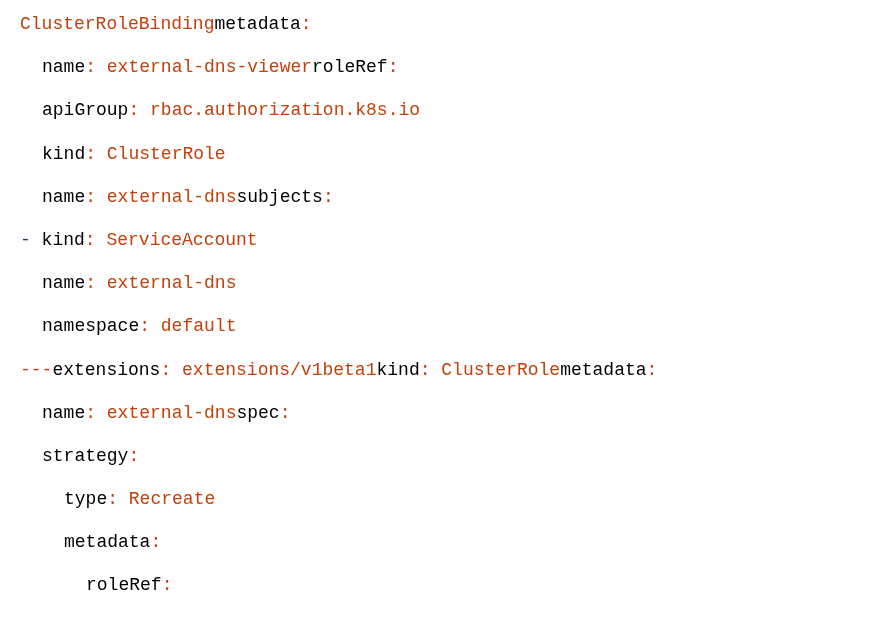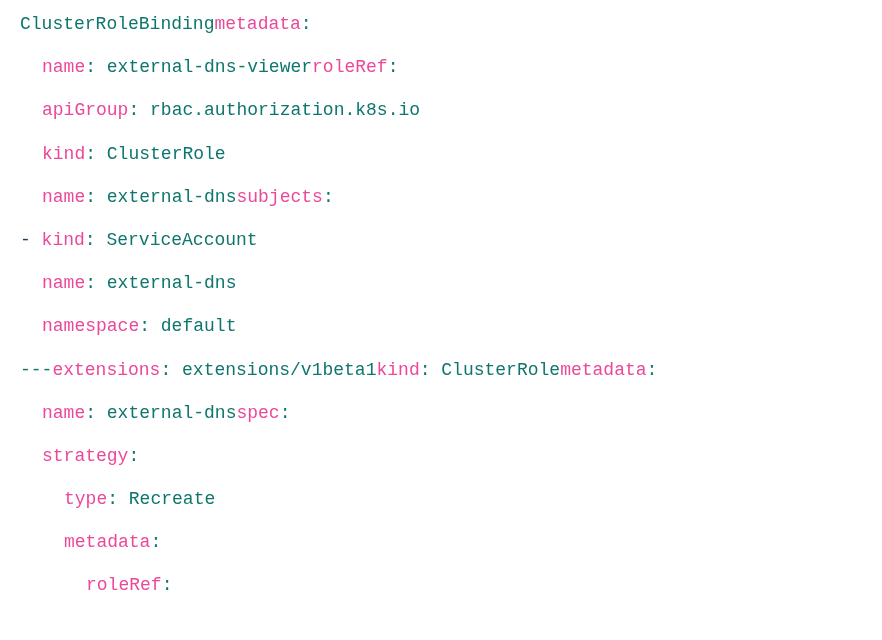--- a/index.html
+++ b/index.html
@@ -17,24 +17,24 @@
       width: 882px;
     }
     .code-line {
       white-space: pre;
       margin-bottom: 18px;
     }
     .code-line:last-child {
       margin-bottom: 0;
     }
     .key {
-      color: #ec4899;
+      color: #000000;
     }
     .value {
-      color: #0f766e;
+      color: #c2410c;
     }
     .dash {
       color: #1a3c5e;
     }
     .indent-0 { padding-left: 0; }
     .indent-1 { padding-left: 22px; }
     .indent-2 { padding-left: 44px; }
     .indent-3 { padding-left: 66px; }
   </style>
 </head>

